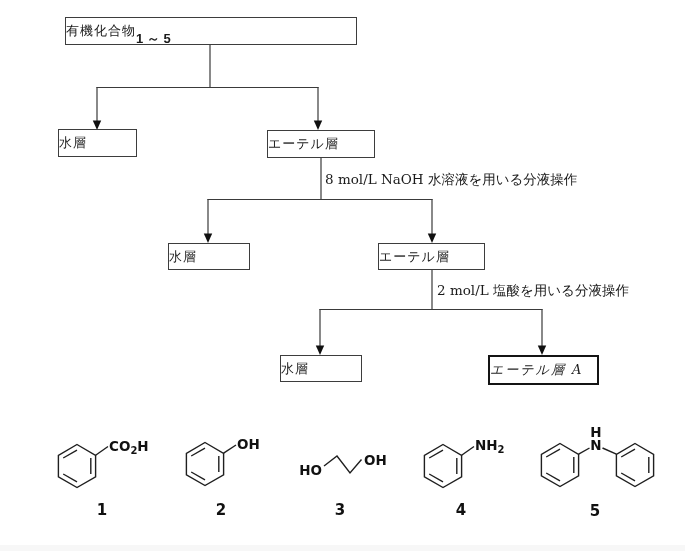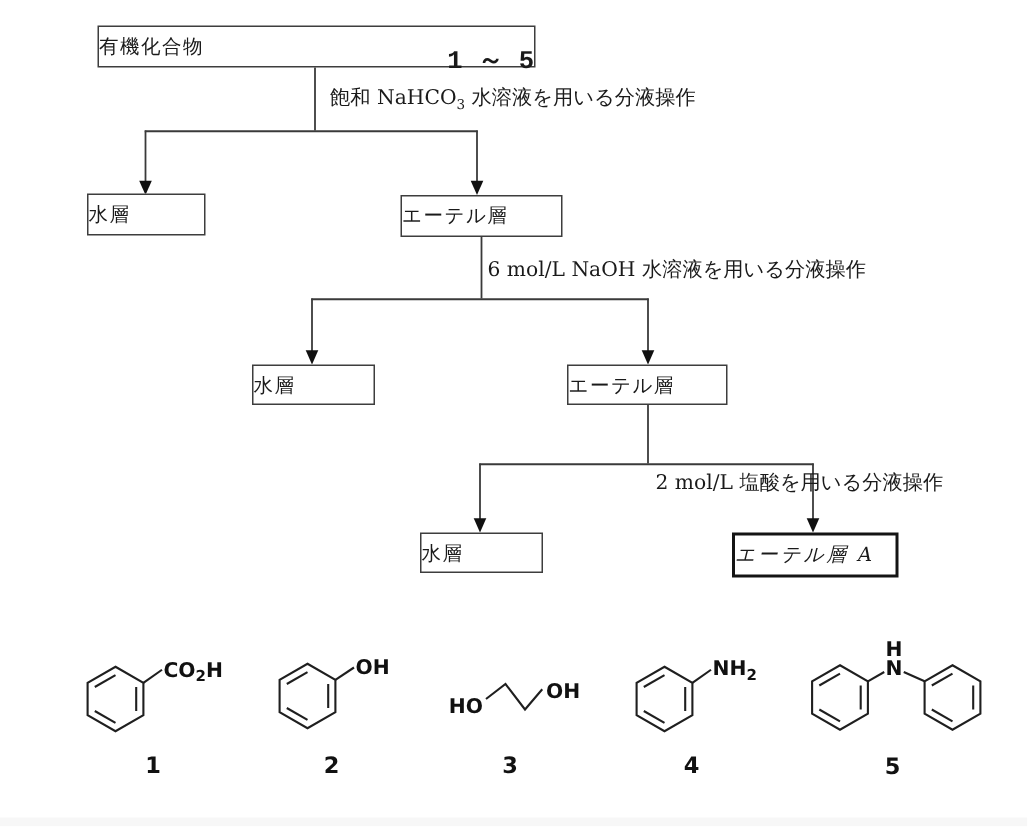--- a/index.html
+++ b/index.html
@@ -1,25 +1,25 @@
 <!DOCTYPE html>
 <html><head>
 <meta charset="utf-8">
 <style>
   html,body{margin:0;padding:0;background:#fff;}
   #stage{position:relative;width:685px;height:551px;background:#ffffff;overflow:hidden;
          font-family:"DejaVu Serif","Liberation Serif",serif;color:#1a1a1a;}
   .box{position:absolute;border:1px solid #3d3d3d;background:#fff;display:flex;
-       align-items:center;justify-content:space-between;font-size:13px;letter-spacing:1px;
-       white-space:nowrap;z-index:2;gap:48px;}
+       align-items:center;justify-content:flex-start;font-size:13px;letter-spacing:1px;
+       white-space:nowrap;z-index:2;}
   .box.bold{border:2px solid #141414;letter-spacing:2px;font-style:italic;}
   .flow-label{position:absolute;font-size:13.5px;white-space:nowrap;z-index:2;}
   .flow-label sub{font-size:9px;}
-  .compound-range{font-family:Liberation Mono, monospace;
-                  font-weight:700;font-size:17px;letter-spacing:0;margin-top:16px;}
+  .compound-range{font-family:Liberation Sans, sans-serif;
+                  font-weight:700;font-size:13px;letter-spacing:0;margin-top:16px;}
   #gfx{position:absolute;left:0;top:0;z-index:1;}
   .connector{stroke:#3a3a3a;stroke-width:1.2;fill:none;}
   .arrowhead{fill:#101010;stroke:none;}
   .bond{stroke:#1f1f1f;stroke-width:1.4;fill:none;}
   .benzene{stroke:#1f1f1f;stroke-width:1.4;fill:none;}
   .chemtext{font-family:"DejaVu Sans","Liberation Sans",sans-serif;font-weight:700;
             font-size:13.5px;fill:#111;}
   .chemsub{font-size:10px;}
   .chemnum{font-family:"DejaVu Sans","Liberation Sans",sans-serif;font-weight:700;
            font-size:15px;fill:#111;text-anchor:middle;}
@@ -125,20 +125,17 @@
 
   <div class="box" style="left:58px;top:129px;width:77px;height:26px;">水層</div>
   <div class="box" style="left:267px;top:130px;width:106px;height:26px;">エーテル層</div>
 
   <div class="box" style="left:168px;top:243px;width:80px;height:25px;">水層</div>
   <div class="box" style="left:378px;top:243px;width:105px;height:25px;">エーテル層</div>
 
   <div class="box" style="left:280px;top:355px;width:80px;height:25px;">水層</div>
   <div class="box bold" style="left:488px;top:355px;width:107px;height:26px;">エーテル層 A</div>
 
-  <div class="flow-label" style="left:220px;top:56px;">
-    <span>飽和 NaHCO</span><sub>3</sub><span> 水溶液を用いる分液操作</span>
-  </div>
-  <div class="flow-label" style="left:325px;top:171px;">6 mol/L NaOH 水溶液を用いる分液操作</div>
-  <div class="flow-label" style="left:437px;top:282px;margin-top:31px;">2 mol/L 塩酸を用いる分液操作</div>
+  <div class="flow-label" style="left:325px;top:171px;">8 mol/L NaOH 水溶液を用いる分液操作</div>
+  <div class="flow-label" style="left:437px;top:282px;">2 mol/L 塩酸を用いる分液操作</div>
 
   <div class="footer-band" style="background: rgb(247, 247, 247);"></div>
 </div>
 
 </body></html>

